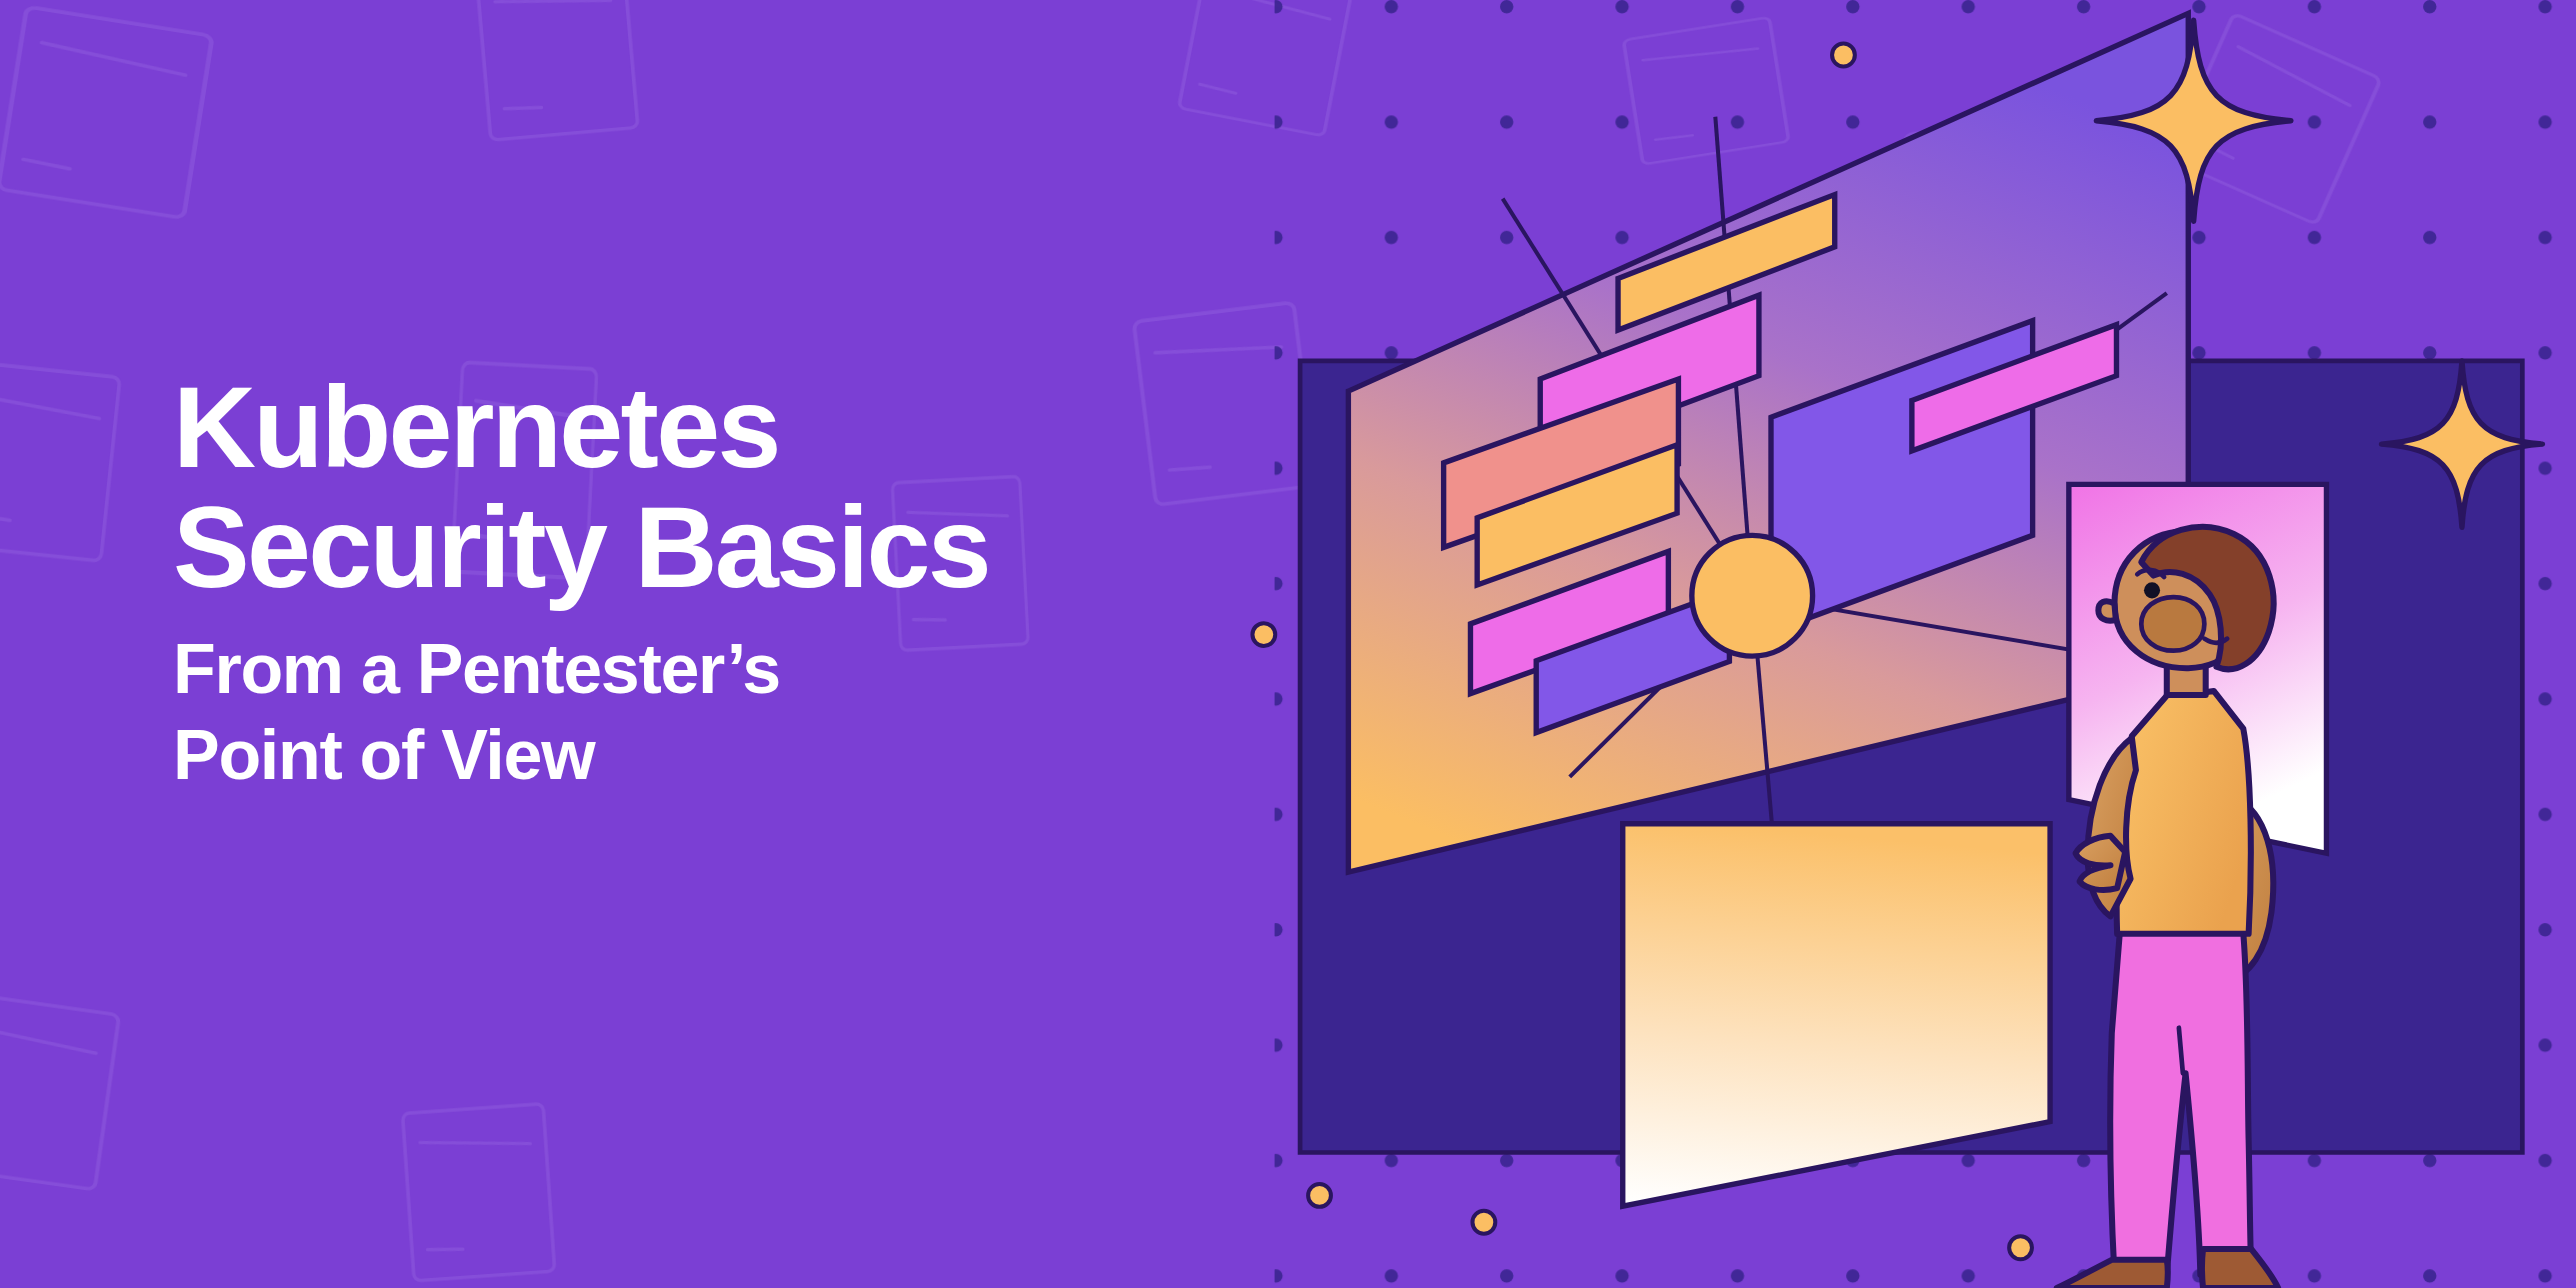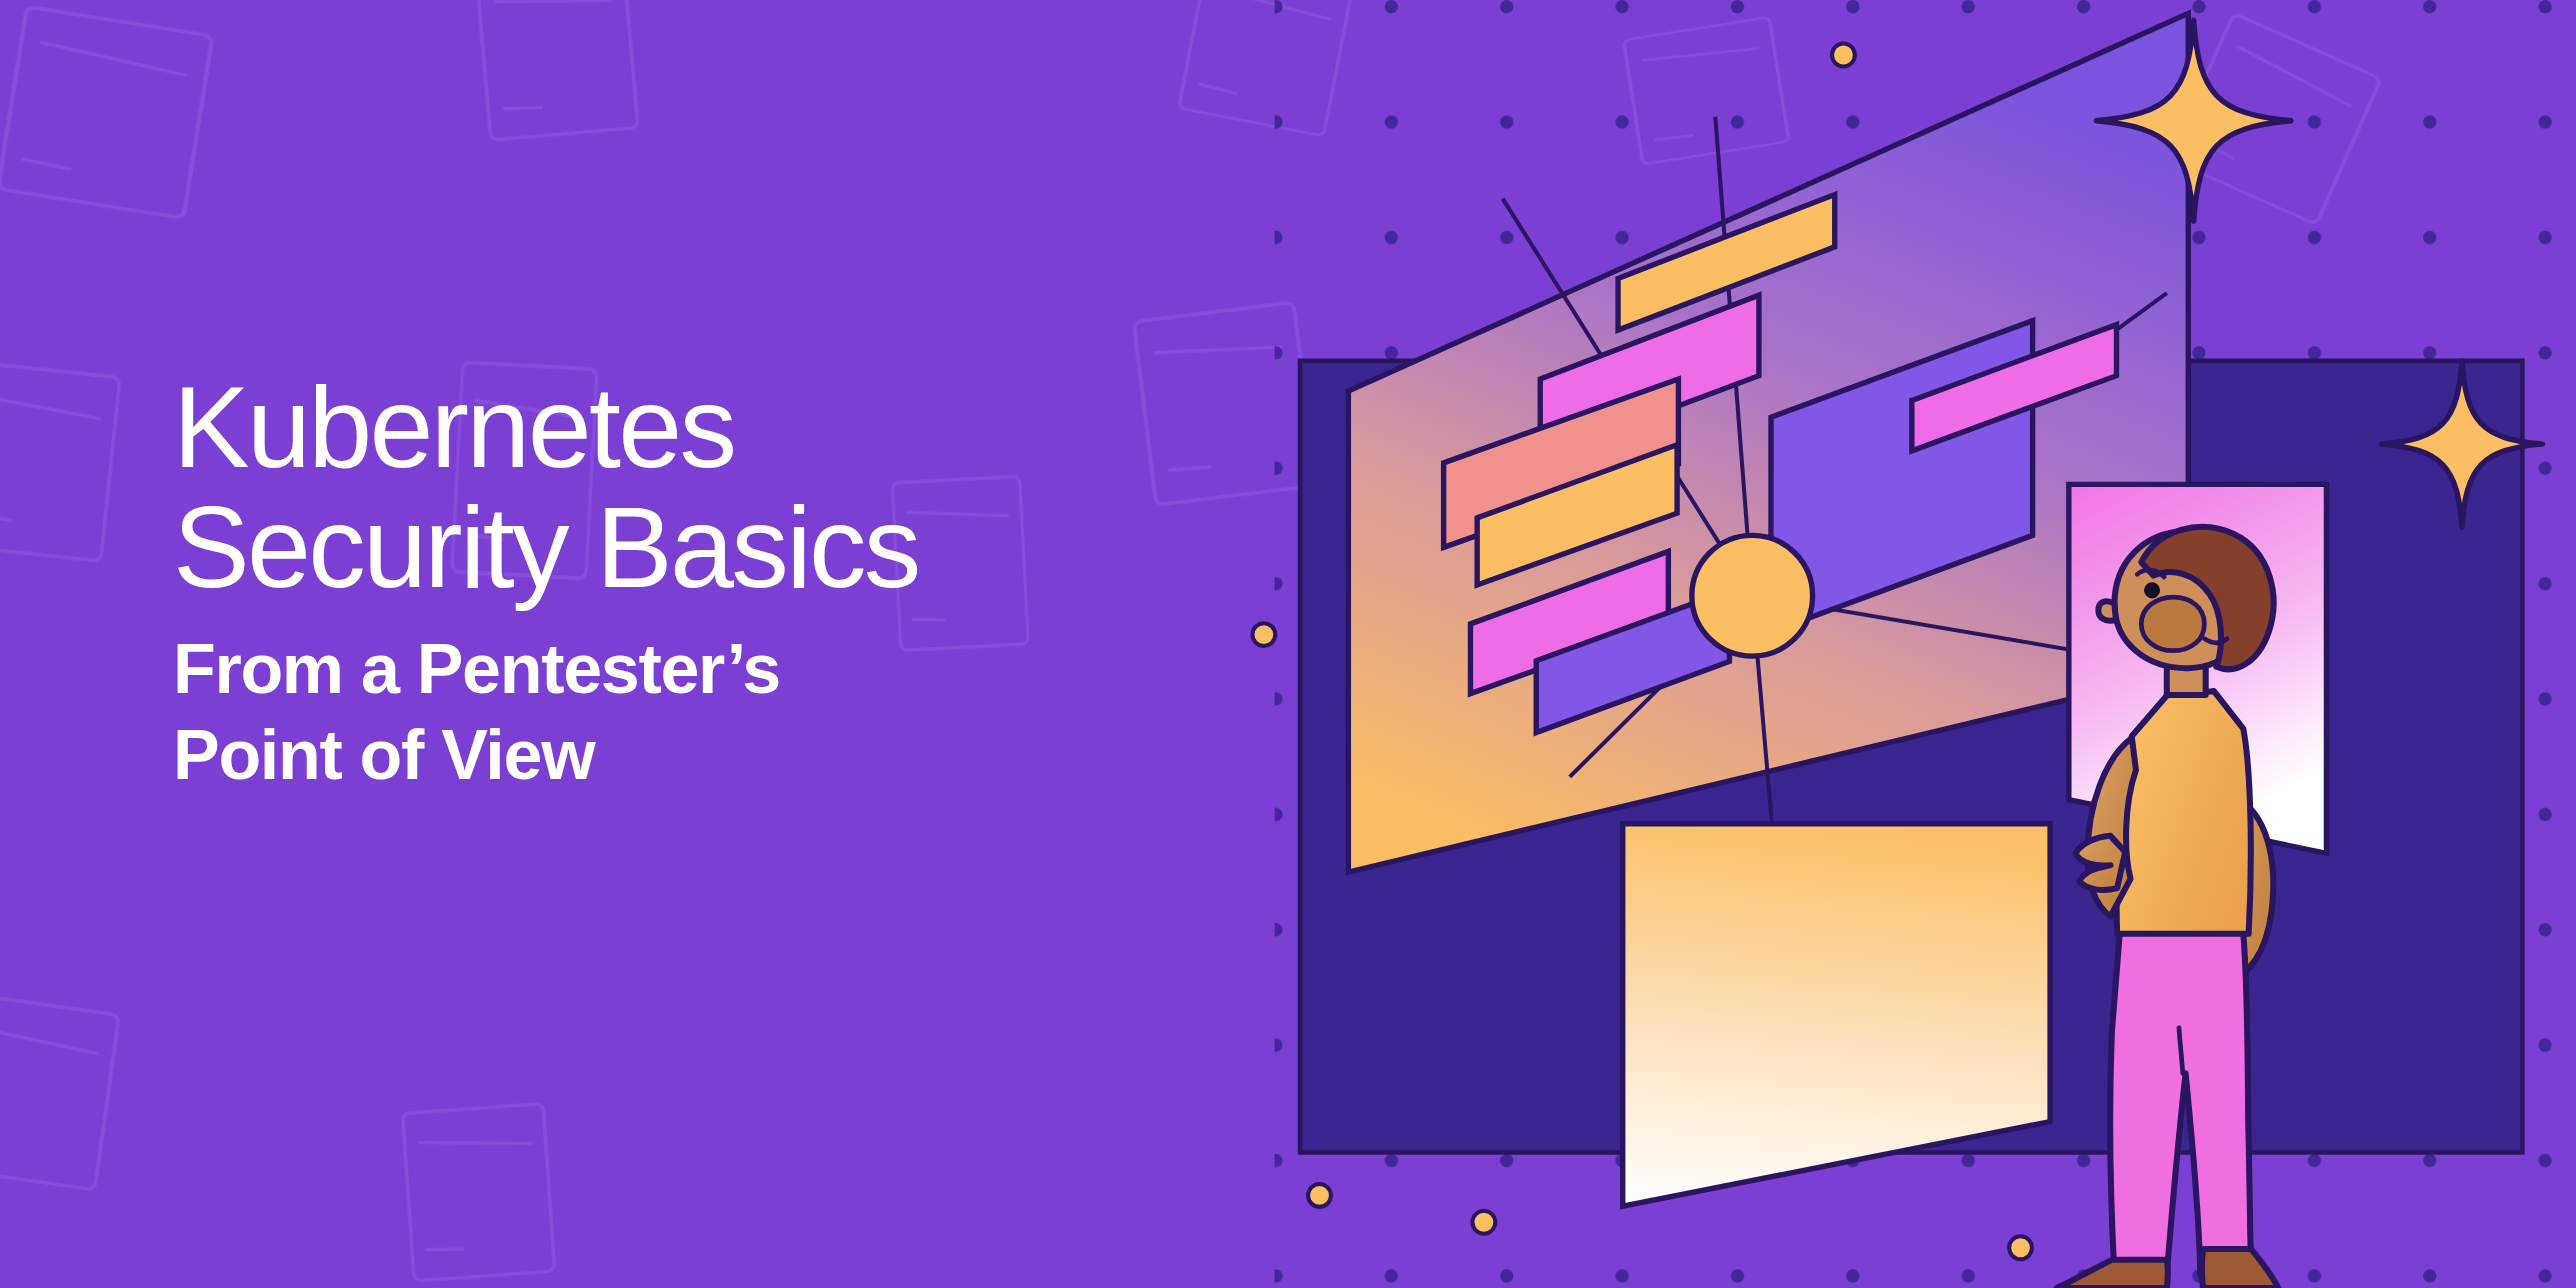--- a/index.html
+++ b/index.html
@@ -14,21 +14,21 @@
   .text-block{
     position:absolute;
     left:173px;
     top:368px;
     width:1006px;
     z-index:20;
   }
   .headline{
     color:#FFFFFF;
     font-size:115px;
-    font-weight:400;
+    font-weight:700;
     line-height:1.04;
     letter-spacing:-2.7px;
     margin:0;
     white-space:pre-line;
   }
   .subhead{
     color:#FFFFFF;
     font-size:70px;
     font-weight:700;
     line-height:1.22;

